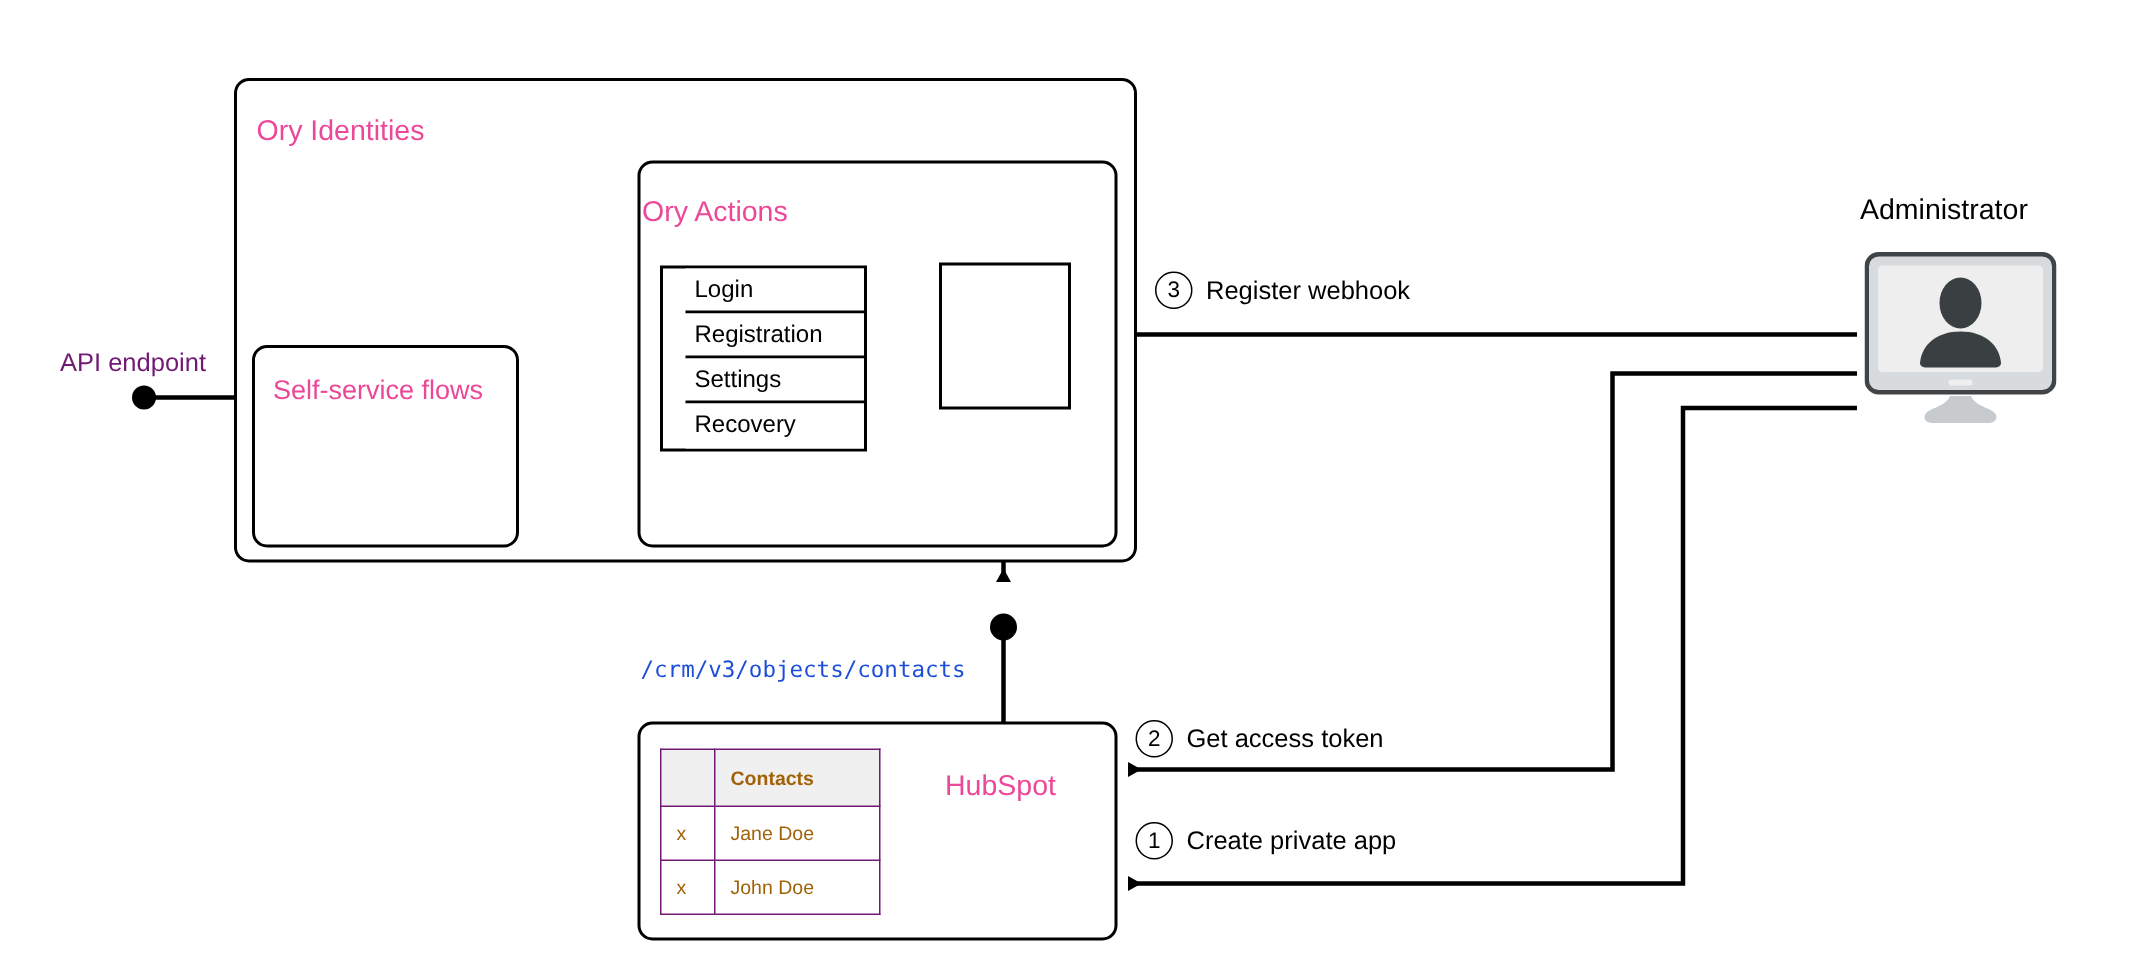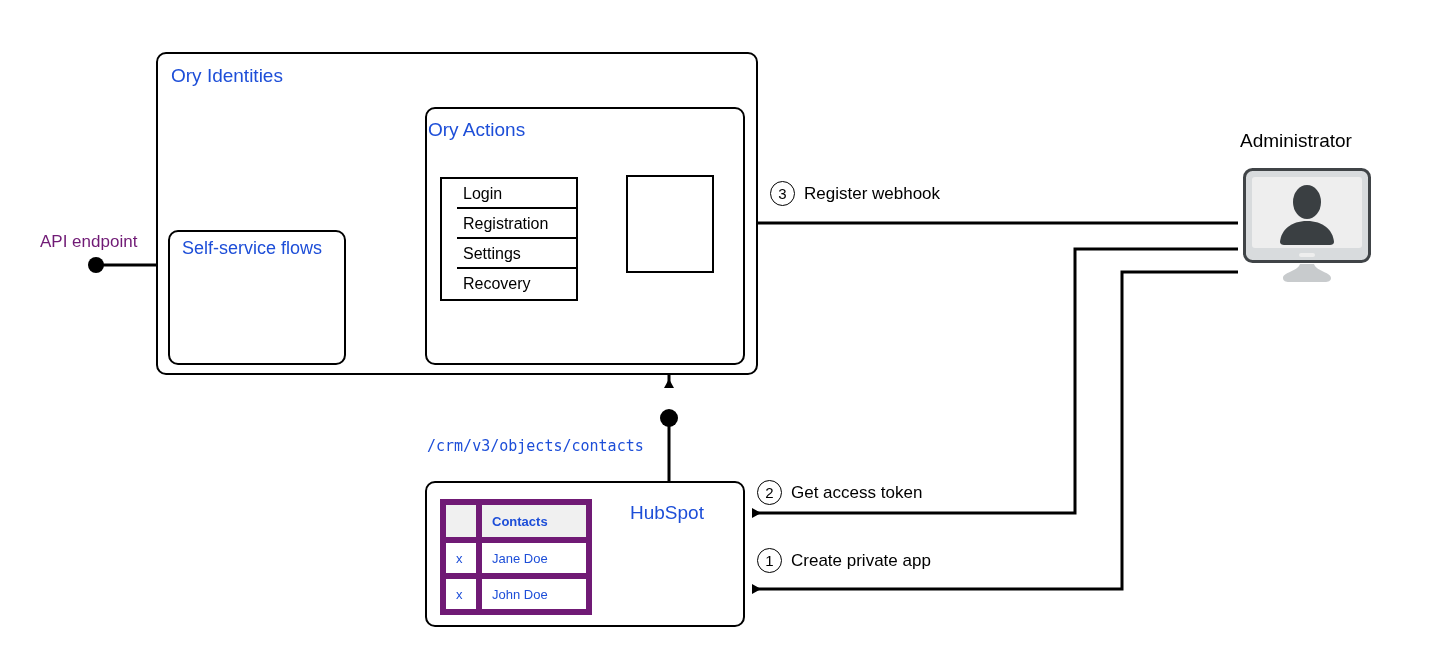--- a/index.html
+++ b/index.html
@@ -30,22 +30,23 @@
     position: absolute;
     background: #ffffff;
     border: 2px solid #000000;
     box-sizing: border-box;
   }
   .box.rounded { border-radius: 10px; }
   .box-title {
     position: absolute;
     font-size: 19px;
     line-height: 22px;
-    color: #1d4ed8;
-    white-space: nowrap;
+    color: #ec4899;
+    white-space: nowrap;
+    margin-top: 12px;
   }
   .plain-label {
     position: absolute;
     font-size: 17px;
     line-height: 20px;
     white-space: nowrap;
     color: #701a75;
   }
   .mono-label {
     position: absolute;
@@ -80,26 +81,26 @@
   
   #contacts-table {
     position: absolute;
     left: 440px;
     top: 499px;
     border-collapse: collapse;
     background: #ffffff;
     font-size: 13px;
   }
   #contacts-table th, #contacts-table td {
-    border: 6px solid #701a75;
+    border: 1px solid #701a75;
     padding: 0 10px;
     height: 36px;
     text-align: left;
     font-weight: normal;
-    color: #1d4ed8;
+    color: #a16207;
     box-sizing: border-box;
   }
   #contacts-table thead th {
     background: #f0f0f0;
     font-weight: bold;
     height: 38px;
   }
   #contacts-table .col-x { width: 36px; text-align: left; }
   #contacts-table .col-name { width: 110px; }
   

